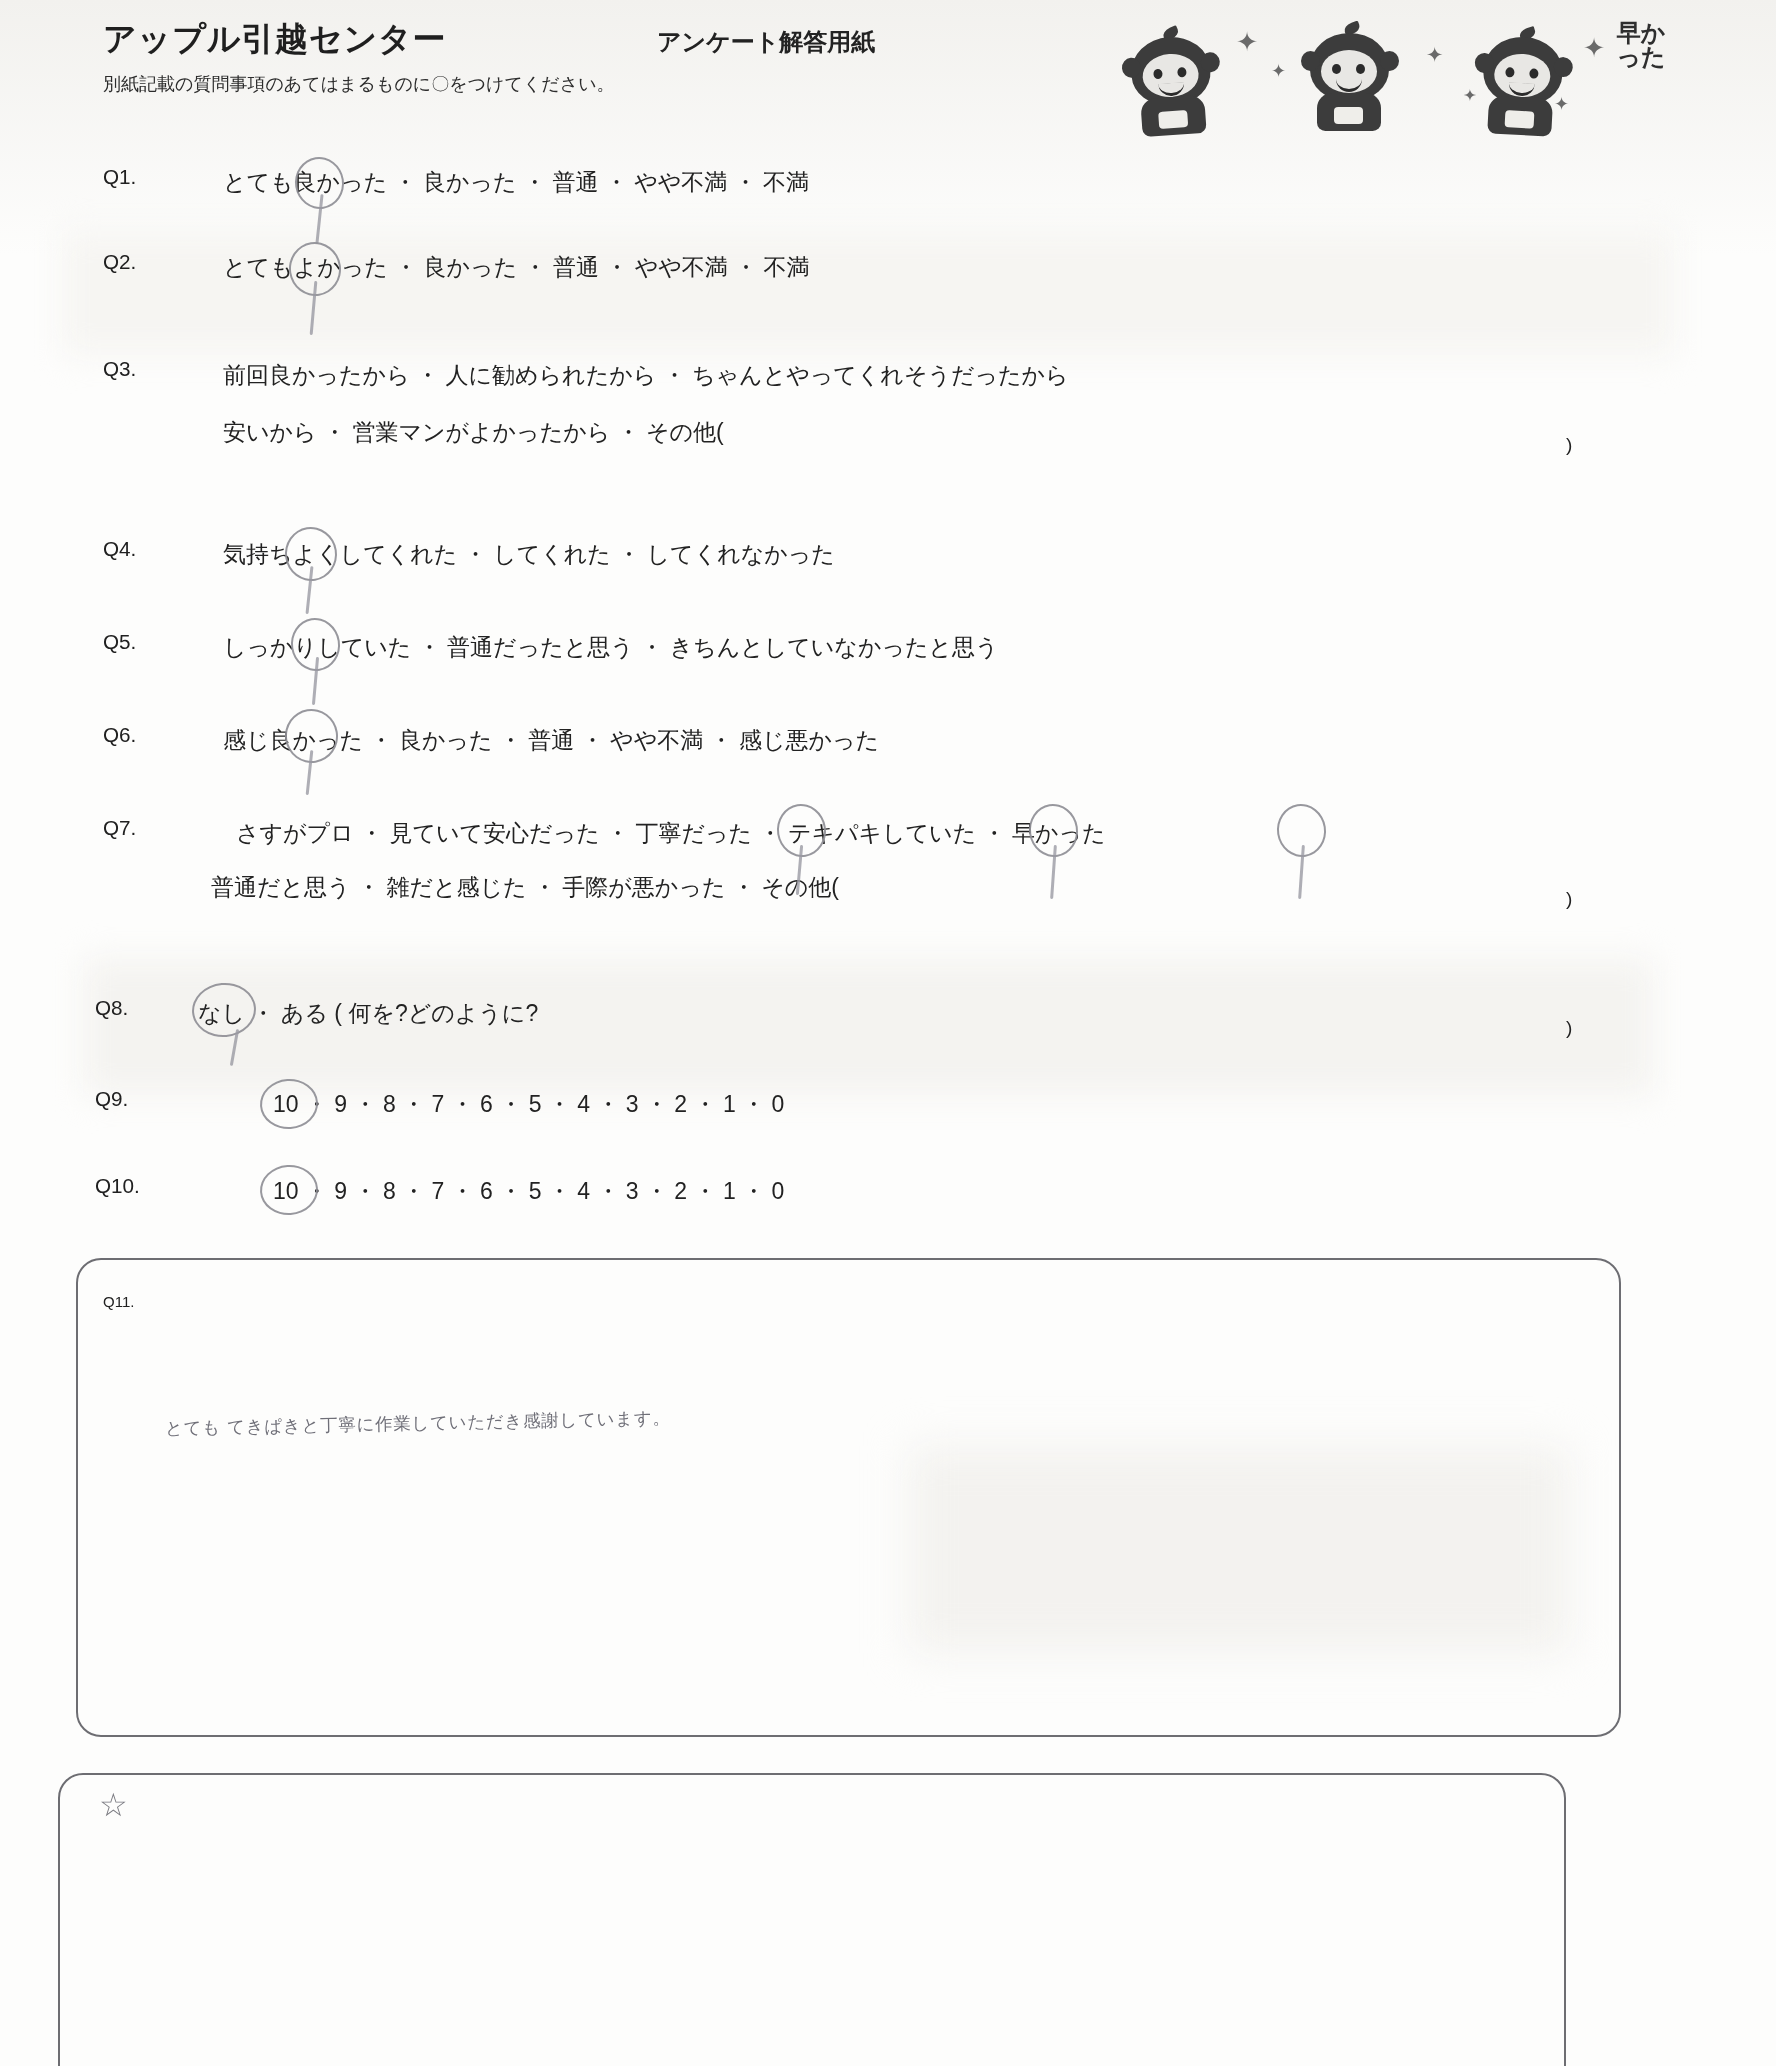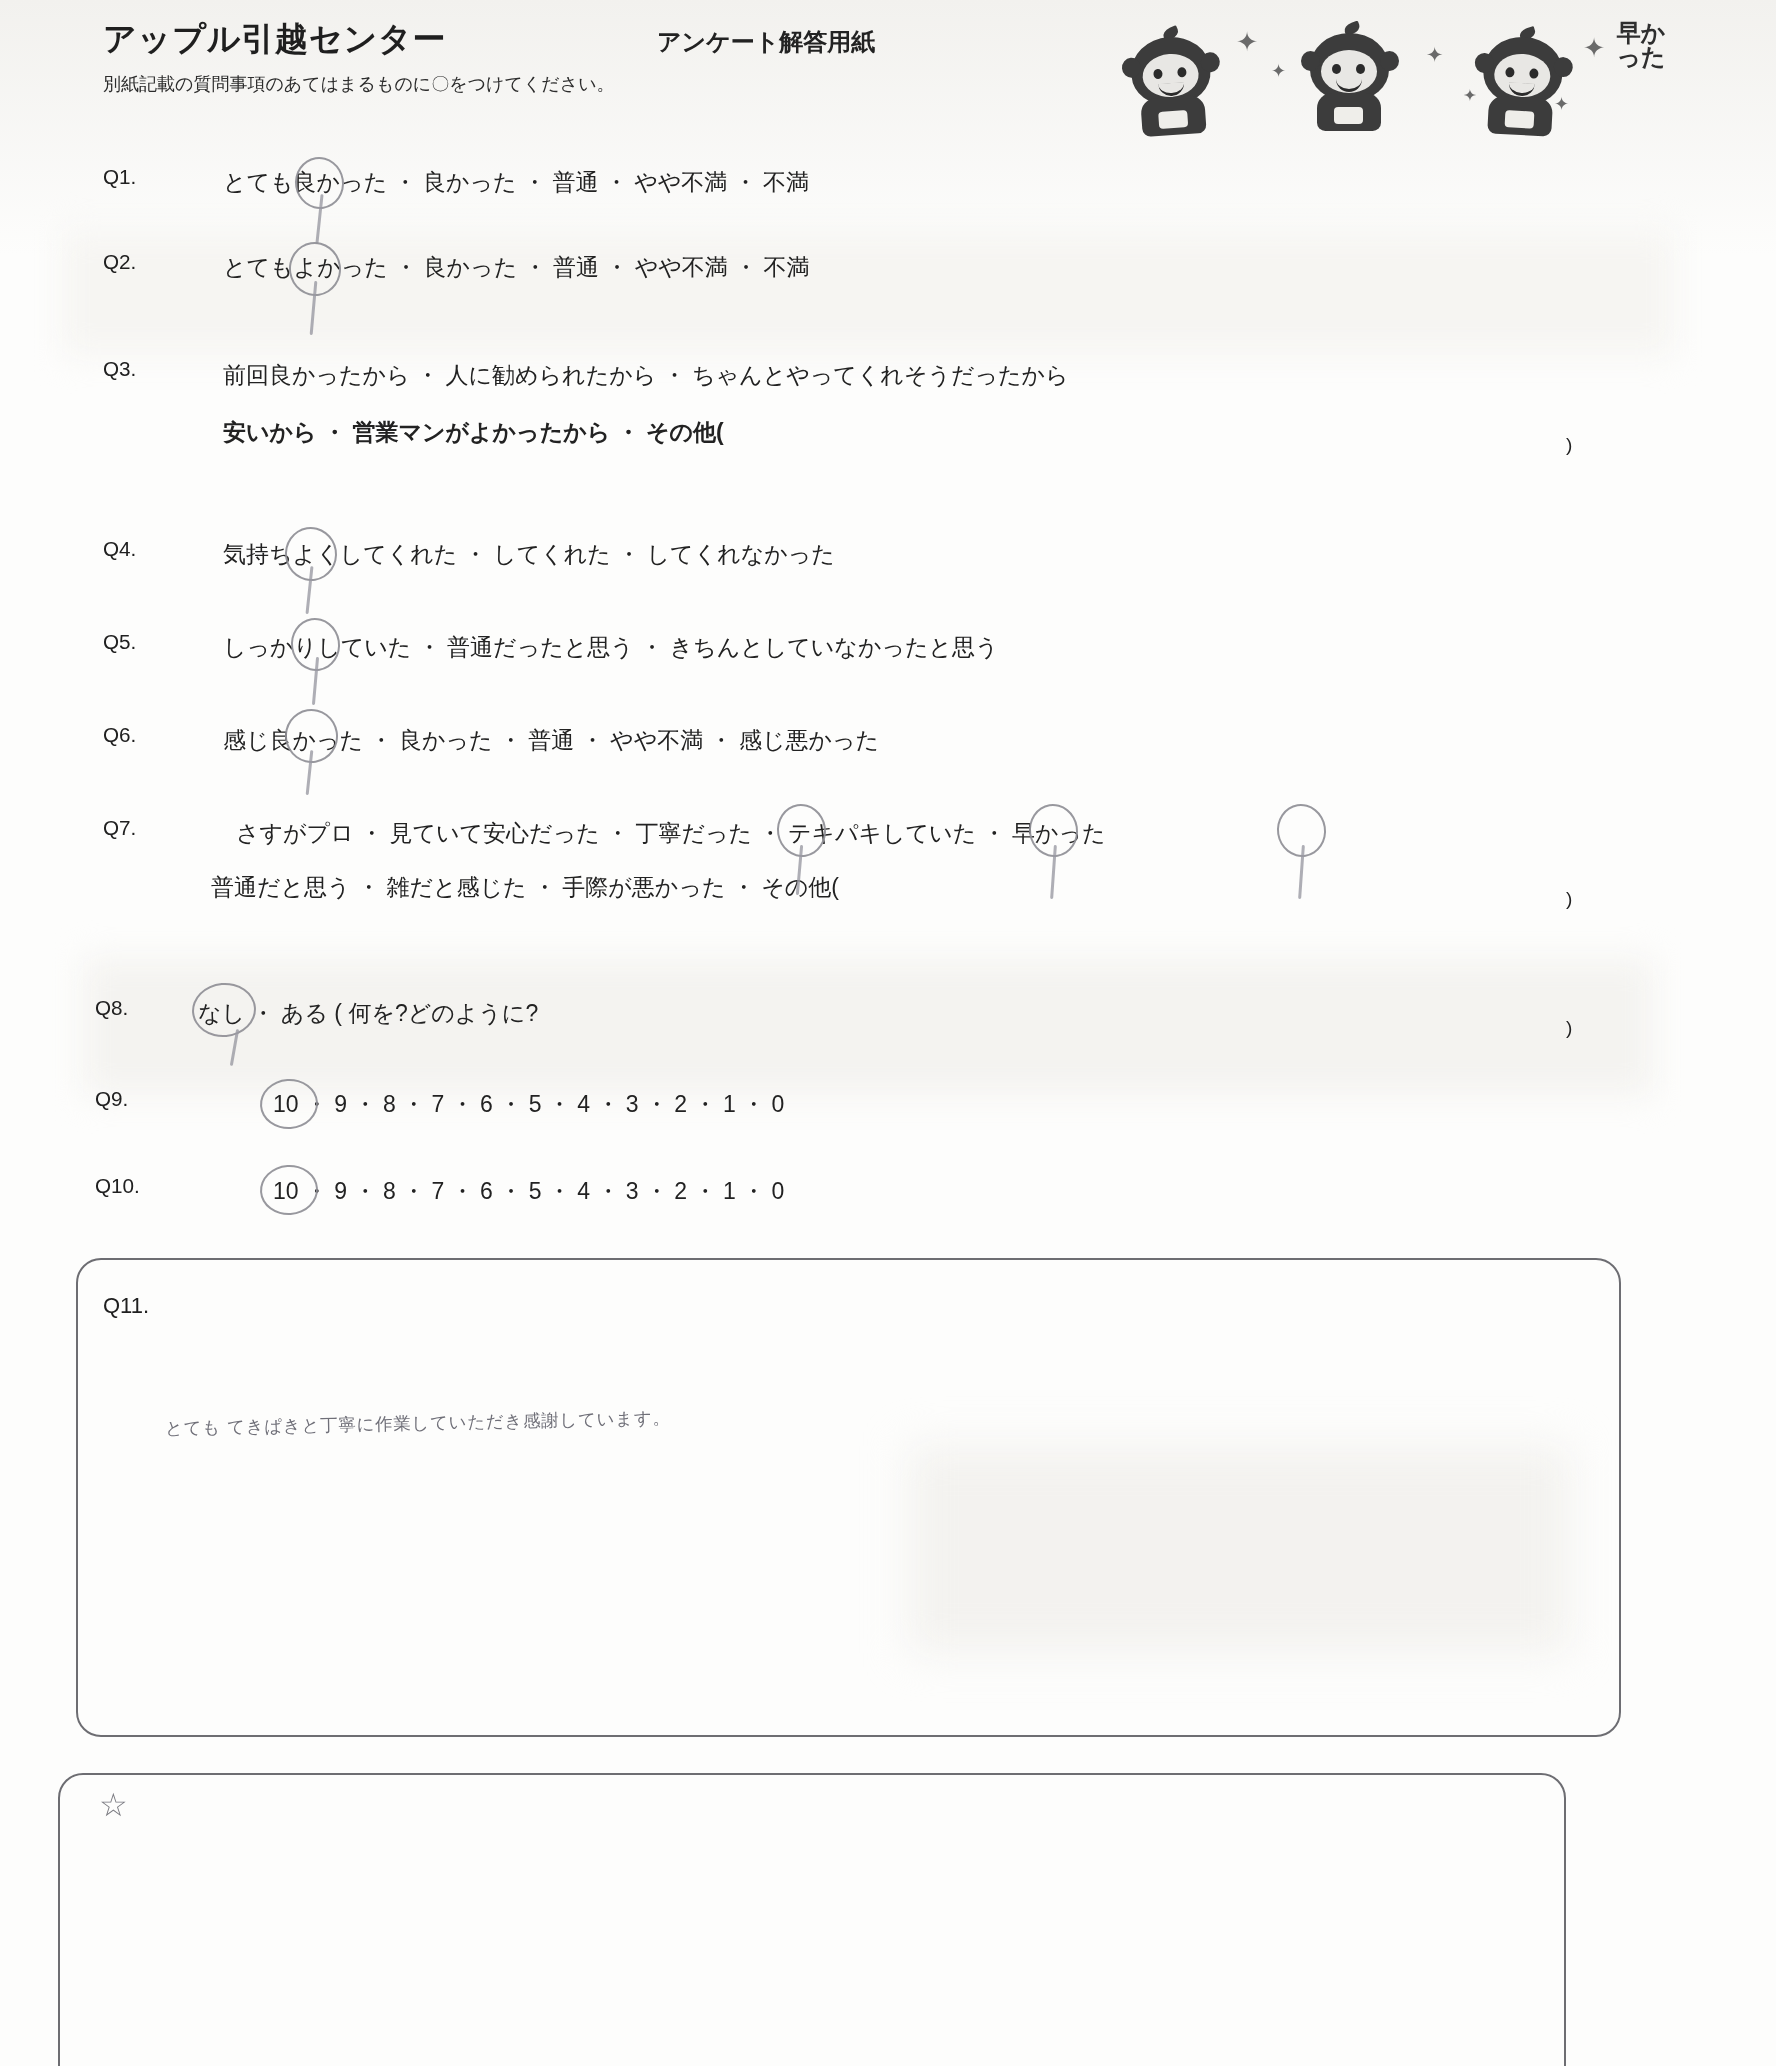--- a/index.html
+++ b/index.html
@@ -175,21 +175,21 @@
 
   
   .free-box {
     position: absolute;
     border: 2.9px solid #6d6d72;
     border-radius: 25px;
     background: transparent;
   }
   .free-box-label {
     position: absolute;
-    font-size: 22px;
+    font-size: 15px;
     color: #202020;
   }
   .handwriting {
     position: absolute;
     font-family: "DejaVu Sans", sans-serif;
     color: #6f6f78;
     font-size: 17.4px;
     transform: rotate(-1.2deg);
     letter-spacing: 0.8px;
     white-space: nowrap;
@@ -264,21 +264,21 @@
   <div class="circle-mark" style="left:295px; top:157px; width:45px; height:48px;"></div>
   <div class="pen-tail" style="left:318px; top:194px; height:50px; transform:rotate(6deg);"></div>
 
   <div class="q-label" style="left:103px; top:250px;">Q2.</div>
   <div class="q-text" style="left:223px; top:252px;">とてもよかった ・ 良かった ・ 普通 ・ やや不満 ・ 不満</div>
   <div class="circle-mark" style="left:289px; top:242px; width:48px; height:50px;"></div>
   <div class="pen-tail" style="left:312px; top:281px; height:54px; transform:rotate(5deg);"></div>
 
   <div class="q-label" style="left:103px; top:357px;">Q3.</div>
   <div class="q-text" style="left:223px; top:360px;">前回良かったから ・ 人に勧められたから ・ ちゃんとやってくれそうだったから</div>
-  <div class="q-text" style="left:223px; top:417px;font-weight:bold;">安いから ・ 営業マンがよかったから ・ その他(</div>
+  <div class="q-text" style="left:223px; top:417px;">安いから ・ 営業マンがよかったから ・ その他(</div>
   <div class="q-paren-end" style="left:1566px; top:434px;">)</div>
 
   <div class="q-label" style="left:103px; top:537px;">Q4.</div>
   <div class="q-text" style="left:223px; top:539px;">気持ちよくしてくれた ・ してくれた ・ してくれなかった</div>
   <div class="circle-mark" style="left:285px; top:527px; width:48px; height:50px;"></div>
   <div class="pen-tail" style="left:308px; top:566px; height:48px; transform:rotate(6deg);"></div>
 
   <div class="q-label" style="left:103px; top:630px;">Q5.</div>
   <div class="q-text" style="left:223px; top:632px;">しっかりしていた ・ 普通だったと思う ・ きちんとしていなかったと思う</div>
   <div class="circle-mark" style="left:291px; top:618px; width:45px; height:49px;"></div>

